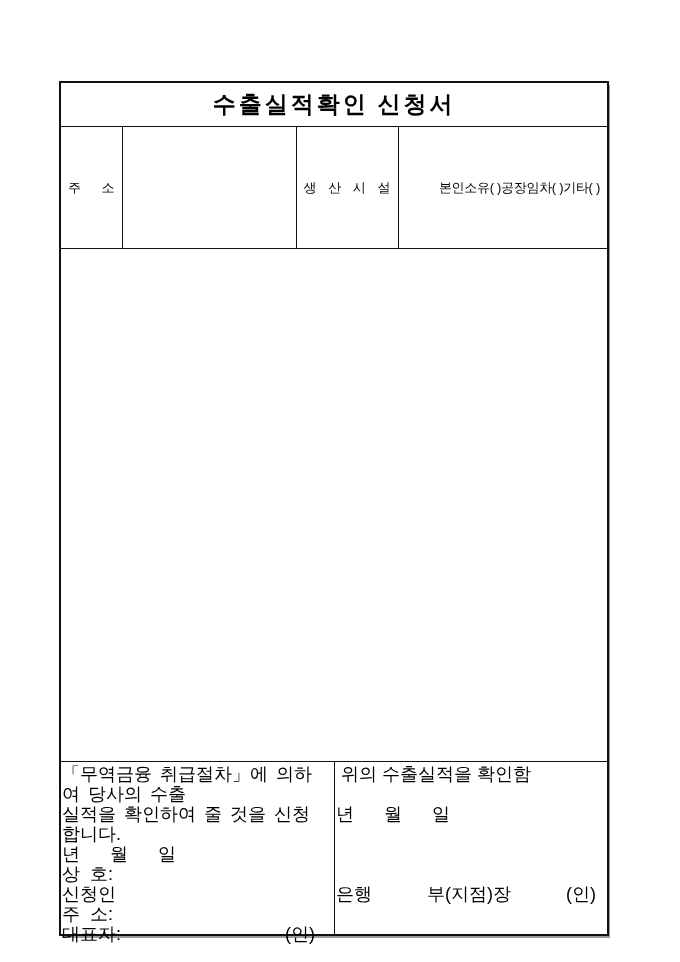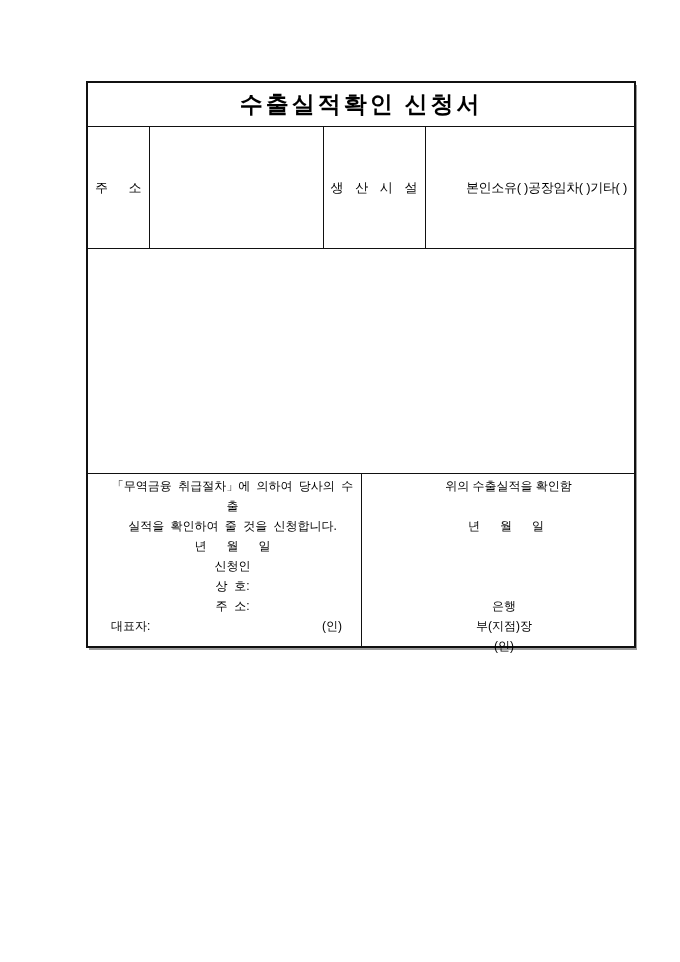--- a/index.html
+++ b/index.html
@@ -12,27 +12,26 @@
   }
   .page {
     position: relative;
     width: 680px; height: 962px;
     background: #ffffff;
     overflow: hidden;
   }
   .form-box {
     position: absolute;
     left: 59px; top: 81px;
-    width: 550px; height: 567px;
+    width: 550px; height: 855px;
     border: 2px solid #111;
     box-shadow: 2px 3px 0 -1px #9a9a9a;
     display: flex;
     flex-direction: column;
     background: #fff;
-    margin-left: 27px;
   }
   .title-row {
     height: 44px;
     border-bottom: 1px solid #111;
     display: flex;
     align-items: center;
     justify-content: center;
   }
   .form-title {
     font-family: "Liberation Serif", "DejaVu Serif", serif;
@@ -75,42 +74,40 @@
     flex: 1 1 auto;
   }
   .bottom-section {
     height: 173px;
     border-top: 1px solid #111;
     display: flex;
     flex-direction: row;
   }
   .bottom-col {
     width: 50%;
-    padding: 2px 7px 0 23px;
-    font-size: 12px;
+    padding: 2px 7px 0 1px;
+    font-size: 18px;
     line-height: 20px;
-    text-align: center;
   }
   .bottom-col.right { border-left: 1px solid #111; }
   .line { min-height: 20px; }
   .pre { white-space: pre; }
   .ws { word-spacing: 3px; }
   .rep-line {
     display: flex;
     justify-content: space-between;
     padding-right: 12px;
   }
   .confirm-line { padding-left: 5px; }
   .bank-date { margin-top: 20px; }
   .bank-sign-line {
     margin-top: 60px;
     display: flex;
     justify-content: space-between;
     padding-right: 4px;
-    flex-direction: column;
   }
 </style>
 </head>
 <body>
 
 <div class="page">
   <div class="form-box">
 
     <div class="title-row">
       <div class="form-title">수출실적확인 신청서</div>
@@ -134,22 +131,22 @@
     </table>
 
     <div class="blank-area"></div>
 
     <div class="bottom-section">
 
       <div class="bottom-col left">
         <div class="line ws">「무역금융 취급절차」에 의하여 당사의 수출</div>
         <div class="line ws">실적을 확인하여 줄 것을 신청합니다.</div>
         <div class="line pre">년      월      일</div>
+        <div class="line pre">상  호:</div>
         <div class="line">신청인</div>
-        <div class="line pre">상  호:</div>
         <div class="line pre">주  소:</div>
         <div class="line rep-line">
           <span>대표자:</span>
           <span>(인)</span>
         </div>
       </div>
 
       <div class="bottom-col right">
         <div class="line confirm-line">위의 수출실적을 확인함</div>
         <div class="line pre bank-date">년      월      일</div>

